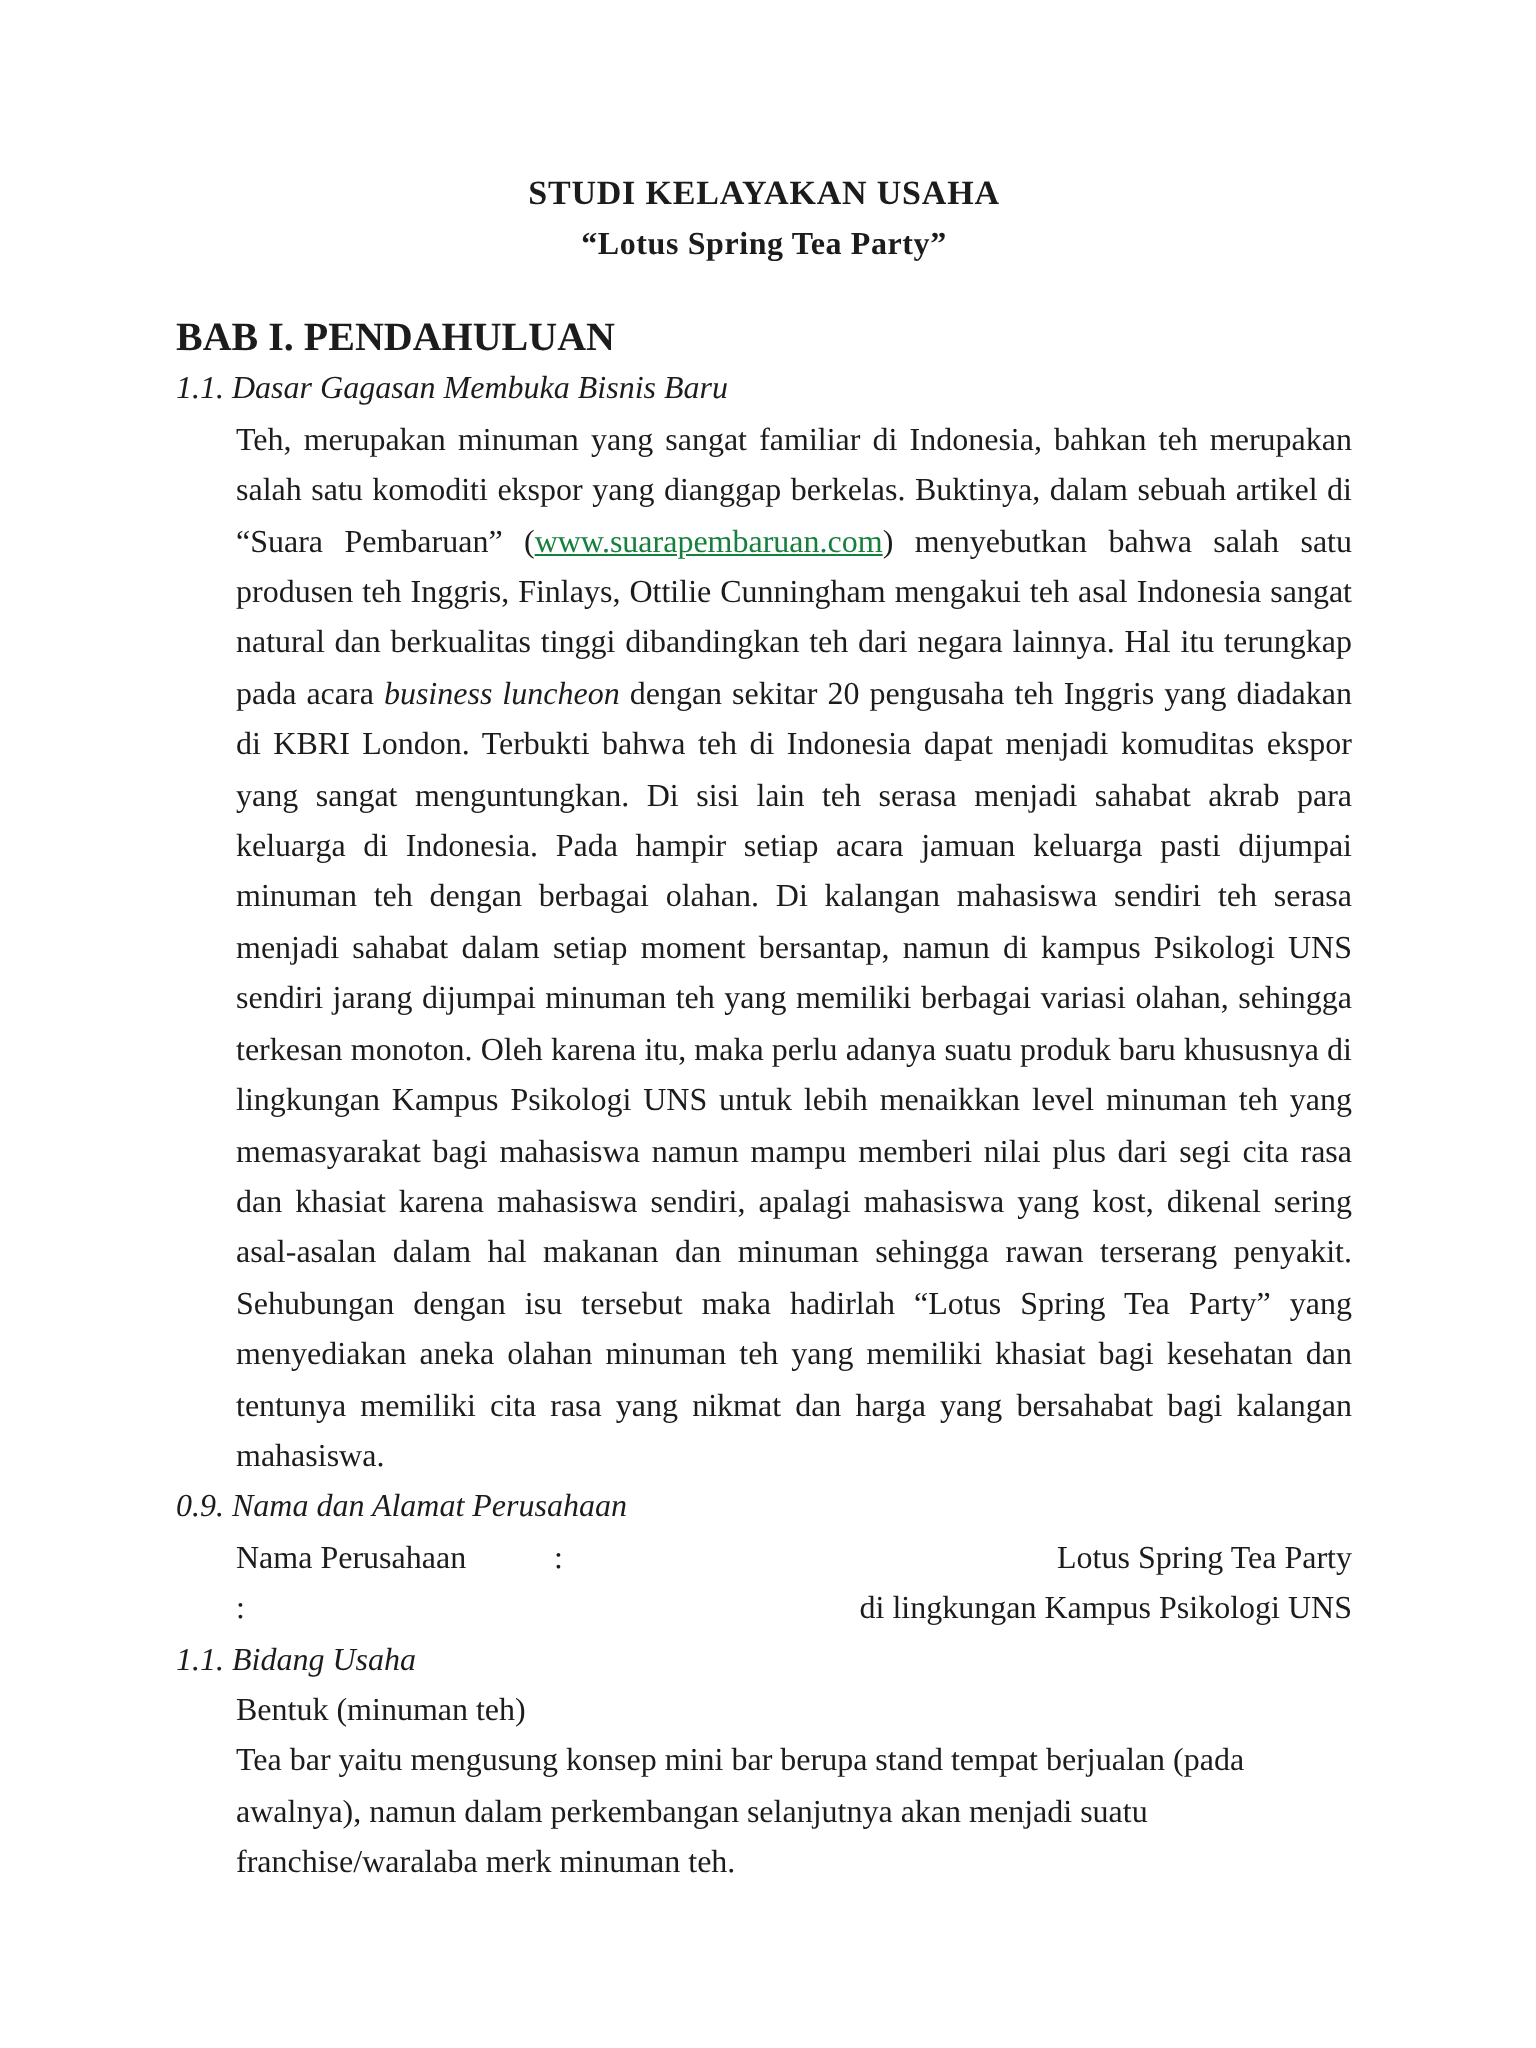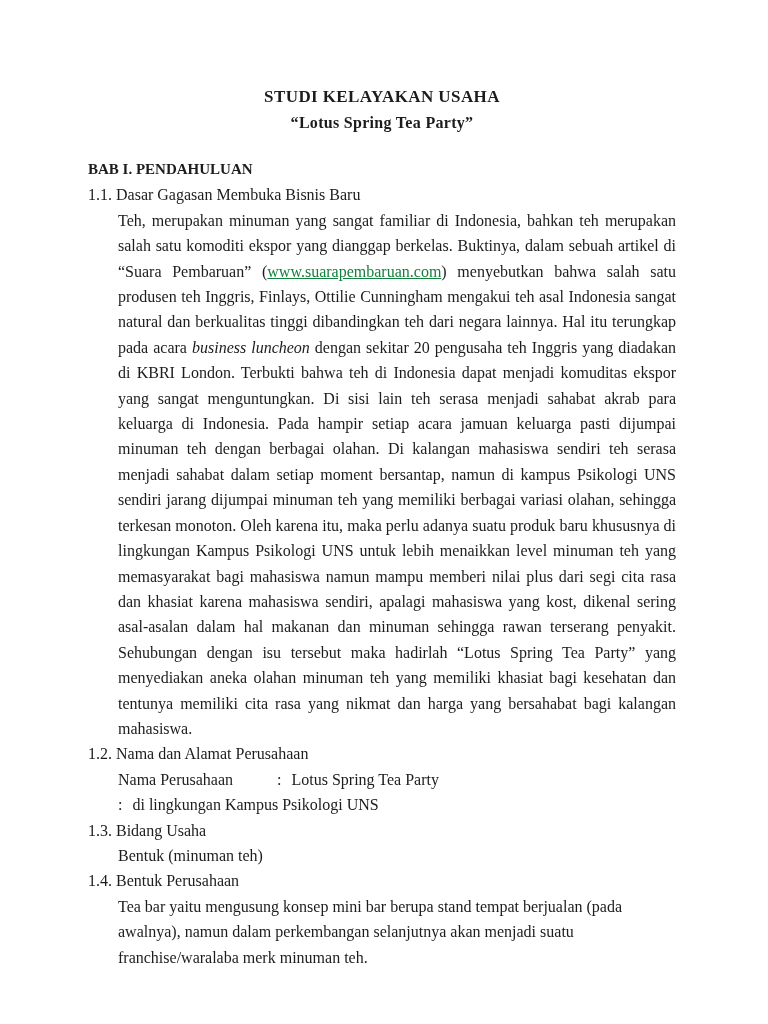--- a/index.html
+++ b/index.html
@@ -29,30 +29,31 @@
     font-size: 17px;
     line-height: 26px;
     letter-spacing: 0.4px;
   }
   .doc-subtitle {
     font-size: 16px;
     line-height: 26px;
     letter-spacing: 0.3px;
   }
   .chapter-heading {
-    font-size: 15px;
+    font-size: 20px;
     font-weight: bold;
     line-height: 25.4px;
     margin: 21px 0 0 0;
   }
   .sec-heading {
     font-size: 16px;
     line-height: 25.4px;
     font-weight: normal;
     margin: 0;
+    font-style: italic;
   }
   .body-par {
     margin: 0 0 0 30px;
     width: 558px;
     font-size: 16px;
     line-height: 25.4px;
   }
   .justify {
     text-align: justify;
   }
@@ -73,52 +74,52 @@
   .kv-label {
     width: 159px;
     flex: 0 0 159px;
   }
   .kv-sep {
     flex: 0 0 auto;
     margin-right: 10px;
   }
   .kv-value {
     flex: 1 1 auto;
+    text-align: right;
   }
 </style>
 </head>
 <body>
 
 <div class="page">
 
   <header class="doc-header">
     <div class="doc-title">STUDI KELAYAKAN USAHA</div>
     <div class="doc-subtitle">“Lotus Spring Tea Party”</div>
   </header>
 
   <h1 class="chapter-heading">BAB I. PENDAHULUAN</h1>
 
   <div class="sec-heading">1.1. Dasar Gagasan Membuka Bisnis Baru</div>
 
   <p class="body-par justify"><span>Teh, merupakan minuman yang sangat familiar di Indonesia, bahkan teh merupakan salah satu komoditi ekspor yang dianggap berkelas. Buktinya, dalam sebuah artikel di “Suara Pembaruan” (</span><a class="doc-link" href="#">www.suarapembaruan.com</a><span>) menyebutkan bahwa salah satu produsen teh Inggris, Finlays, Ottilie Cunningham mengakui teh asal Indonesia sangat natural dan berkualitas tinggi dibandingkan teh dari negara lainnya. Hal itu terungkap pada acara </span><em class="italic">business luncheon</em><span> dengan sekitar 20 pengusaha teh Inggris yang diadakan di KBRI London. Terbukti bahwa teh di Indonesia dapat menjadi komuditas ekspor yang sangat menguntungkan. Di sisi lain teh serasa menjadi sahabat akrab para keluarga di Indonesia. Pada hampir setiap acara jamuan keluarga pasti dijumpai minuman teh dengan berbagai olahan. Di kalangan mahasiswa sendiri teh serasa menjadi sahabat dalam setiap moment bersantap, namun di kampus Psikologi UNS sendiri jarang dijumpai minuman teh yang memiliki berbagai variasi olahan, sehingga terkesan monoton. Oleh karena itu, maka perlu adanya suatu produk baru khususnya di lingkungan Kampus Psikologi UNS untuk lebih menaikkan level minuman teh yang memasyarakat bagi mahasiswa namun mampu memberi nilai plus dari segi cita rasa dan khasiat karena mahasiswa sendiri, apalagi mahasiswa yang kost, dikenal sering asal-asalan dalam hal makanan dan minuman sehingga rawan terserang penyakit. Sehubungan dengan isu tersebut maka hadirlah “Lotus Spring Tea Party” yang menyediakan aneka olahan minuman teh yang memiliki khasiat bagi kesehatan dan tentunya memiliki cita rasa yang nikmat dan harga yang bersahabat bagi kalangan mahasiswa.</span></p>
 
-  <div class="sec-heading">1.2. Nama dan Alamat Perusahaan</div>
+  <div class="sec-heading">0.9. Nama dan Alamat Perusahaan</div>
 
   <div class="kv-row">
     <span class="kv-label">Nama Perusahaan</span>
     <span class="kv-sep">:</span>
     <span class="kv-value">Lotus Spring Tea Party</span>
   </div>
 
   <div class="kv-row">
     <span class="kv-sep">:</span>
     <span class="kv-value">di lingkungan Kampus Psikologi UNS</span>
   </div>
 
-  <div class="sec-heading">1.3. Bidang Usaha</div>
+  <div class="sec-heading">1.1. Bidang Usaha</div>
 
   <p class="body-par">Bentuk (minuman teh)</p>
 
-  <div class="sec-heading">1.4. Bentuk Perusahaan</div>
 
   <p class="body-par">Tea bar yaitu mengusung konsep mini bar berupa stand tempat berjualan (pada awalnya), namun dalam perkembangan selanjutnya akan menjadi suatu franchise/waralaba merk minuman teh.</p>
 
 </div>
 
 </body></html>

